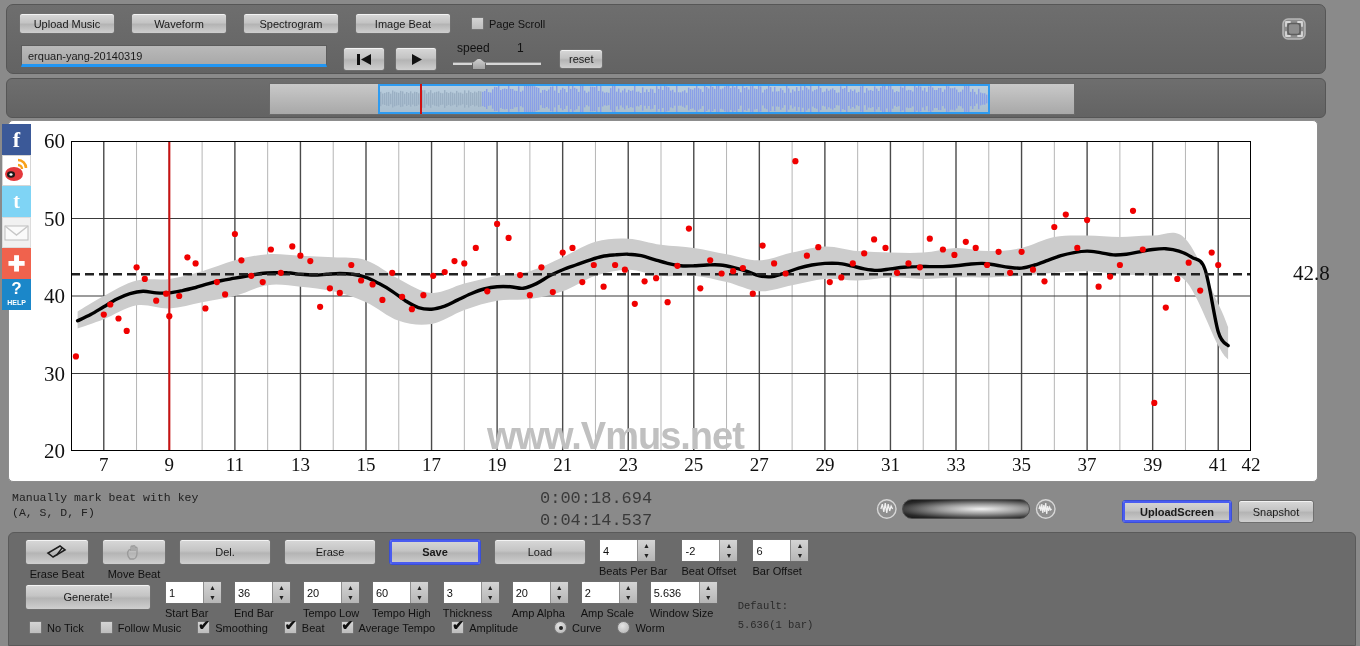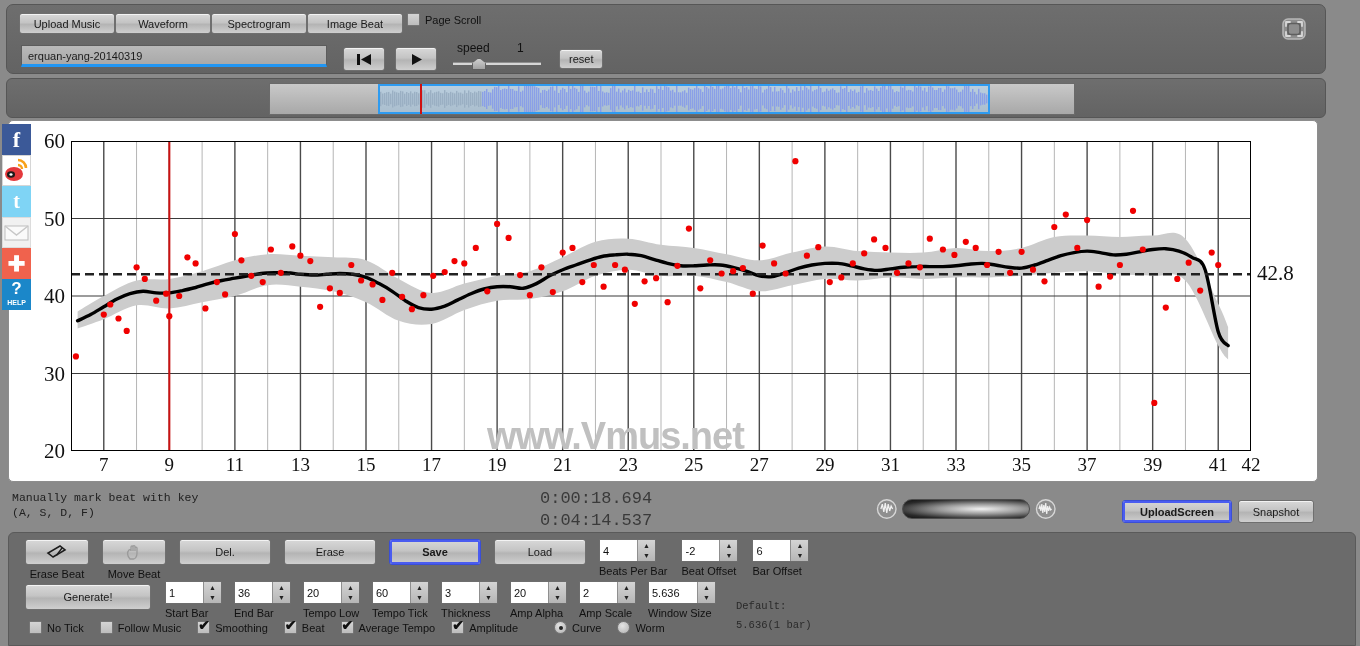--- a/index.html
+++ b/index.html
@@ -24,21 +24,21 @@
     white-space:nowrap;
   }
   .btn.focused { outline:2px solid #4a5cf0; outline-offset:-3px; border-color:#3b4fd6; font-weight:bold;}
   
   #topbar {
     position:absolute; left:6px; top:4px; width:1320px; height:70px;
     background:linear-gradient(to bottom,#6e6e6e,#636363);
     border-radius:7px;
     border:1px solid #565656;
   }
-  #toolbtns { position:absolute; left:12px; top:8px; display:flex; align-items:flex-start;}
+  #toolbtns { position:absolute; left:12px; top:8px; display:flex; gap:16px; align-items:center;}
   #toolbtns .btn { height:21px; padding:0 10px; min-width:96px; }
   .chk {
     width:13px;height:13px;border:1px solid #767676;
     background:linear-gradient(to bottom,#d4d4d4,#bdbdbd);
     display:inline-block;vertical-align:middle;position:relative;border-radius:1px;
   }
   .chk.on:after{
     content:"✔"; position:absolute; left:0px; top:-4px;
     font-size:14px; color:#101010; font-weight:bold; line-height:14px;
   }
@@ -728,21 +728,21 @@
         <div class="xlab" style="left: 753.889px;">29</div>
         <div class="xlab" style="left: 819.444px;">31</div>
         <div class="xlab" style="left: 885px;">33</div>
         <div class="xlab" style="left: 950.556px;">35</div>
         <div class="xlab" style="left: 1016.11px;">37</div>
         <div class="xlab" style="left: 1081.67px;">39</div>
         <div class="xlab" style="left: 1147.22px;">41</div>
         <div class="xlab" style="left: 1180px;">42</div>
       </div>
   </div>
-  <div id="avglabel" style="top: 140.3px;">42.8</div>
+  <div id="avglabel" style="top: 140.3px; margin-left: 36px;">42.8</div>
   <div id="watermark">www.Vmus.net</div>
 </div>
 
 <div id="social">
   <div class="soc" style="background:#3b5998;color:#fff;font:bold 22px 'Liberation Serif',serif;text-align:center;line-height:31px;">f</div>
   <div class="soc" style="background:#fff;border:1px solid #d6d6d6;">
     <svg width="27" height="29" viewBox="0 0 27 29">
       <ellipse cx="11" cy="18" rx="9" ry="7" fill="#e4393c"></ellipse>
       <ellipse cx="8" cy="18.5" rx="4" ry="3.2" fill="#1a1a1a"></ellipse>
       <ellipse cx="8" cy="18.5" rx="1.6" ry="1.3" fill="#fff"></ellipse>
@@ -884,21 +884,21 @@
           <div class="spincap">Tempo Low</div>
         </div>
         <div class="spin">
           <div class="spinbox">
             <div class="spinval">60</div>
             <div class="spinarrows">
               <div class="sa">▲</div>
               <div class="sa">▼</div>
             </div>
           </div>
-          <div class="spincap">Tempo Tick</div>
+          <div class="spincap">Tempo High</div>
         </div>
         <div class="spin">
           <div class="spinbox">
             <div class="spinval">3</div>
             <div class="spinarrows">
               <div class="sa">▲</div>
               <div class="sa">▼</div>
             </div>
           </div>
           <div class="spincap">Thickness</div>

